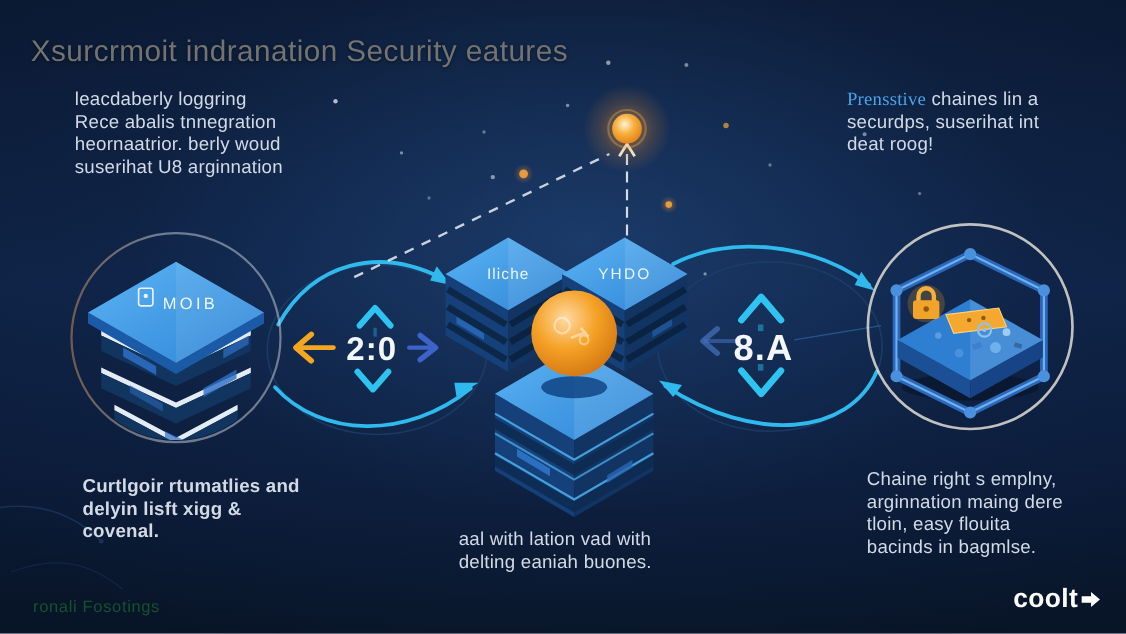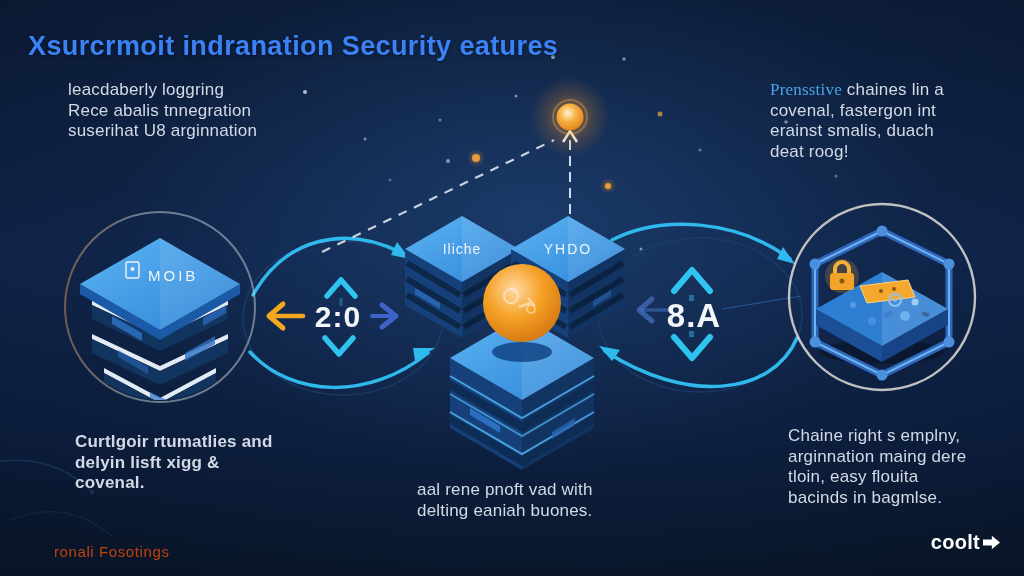--- a/index.html
+++ b/index.html
@@ -6,34 +6,34 @@
   body{
     width:1024px;height:576px;position:relative;overflow:hidden;
     font-family:"Liberation Sans",sans-serif;
     background:
       radial-gradient(ellipse 920px 560px at 52% 38%, rgba(38,80,138,.55), rgba(20,44,84,.25) 45%, rgba(8,18,36,0) 75%),
       linear-gradient(180deg,#0a1830 0%,#0e2245 45%,#0b1b38 75%,#081426 100%);
     color:#d6dde8;
   }
   .title{
     position:absolute;left:28px;top:13px;
-    font-size:27px;font-weight:bold;letter-spacing:.4px;color:#3b82f6;
+    font-size:27px;font-weight:normal;letter-spacing:.4px;color:#737373;
     text-shadow:0 1px 3px rgba(0,0,0,.5);
   }
   .para{position:absolute;font-size:17px;line-height:20.5px;letter-spacing:.2px;color:#d3dae6;}
   .para span{display:block;}
   .para .lead-line{display:block;}
   .para .lead{display:inline;color:#4da3e8;font-family:Liberation Serif, serif;}
   .para .rest{display:inline;text-align:right;}
   .caption{
-    position:absolute;left:30px;top:543px;font-size:15px;letter-spacing:.6px;color:#c2410c;margin-left:24px;
+    position:absolute;left:30px;top:543px;font-size:15px;letter-spacing:.6px;color:#14532d;
   }
   .brand{
     position:absolute;right:24px;top:531px;display:flex;align-items:center;gap:3px;
-    font-size:20px;font-weight:bold;color:#ffffff;letter-spacing:.3px;
+    font-size:24px;font-weight:bold;color:#ffffff;letter-spacing:.3px;
   }
   .brand-arrow{
     display:inline-block;width:17px;height:16px;background:#ffffff;
     clip-path:polygon(0 32%,52% 32%,52% 8%,100% 50%,52% 92%,52% 68%,0 68%);
   }
   svg{position:absolute;left:0;top:0;}
   svg text{font-family:"Liberation Sans",sans-serif;}
 </style>
 </head>
 <body>
@@ -269,38 +269,38 @@
     <line x1="641" y1="310" x2="668" y2="310" stroke="#4a78c8" stroke-width="3.5" opacity=".5" stroke-linecap="round"></line>
     <text x="694" y="327" font-size="33" font-weight="bold" text-anchor="middle" fill="#f4f7fa" letter-spacing="1">8.A</text>
   </g>
 </svg>
 
 <h1 class="title">Xsurcrmoit indranation Security eatures</h1>
 
 <div class="para" style="left:68px;top:80px;width:250px;">
   <span>leacdaberly loggring</span>
   <span>Rece abalis tnnegration</span>
+  <span>heornaatrior. berly woud</span>
   <span>suserihat U8 arginnation</span>
 </div>
 
 <div class="para" style="left:770px;top:80px;width:250px;">
   <span class="lead-line"><span class="lead">Prensstive</span><span class="rest"> chaines lin a</span></span>
-  <span>covenal, fastergon int</span>
-  <span>erainst smalis, duach</span>
+  <span>securdps, suserihat int</span>
   <span>deat roog!</span>
 </div>
 
 <div class="para" style="left:75px;top:432px;width:240px;font-weight:bold;">
   <span>Curtlgoir rtumatlies and</span>
   <span>delyin lisft xigg &amp;</span>
   <span>covenal.</span>
 </div>
 
 <div class="para" style="left:417px;top:480px;width:250px;">
-  <span>aal rene pnoft vad with</span>
+  <span>aal with lation vad with</span>
   <span>delting eaniah buones.</span>
 </div>
 
 <div class="para" style="left:788px;top:426px;width:240px;">
   <span>Chaine right s emplny,</span>
   <span>arginnation maing dere</span>
   <span>tloin, easy flouita</span>
   <span>bacinds in bagmlse.</span>
 </div>
 

